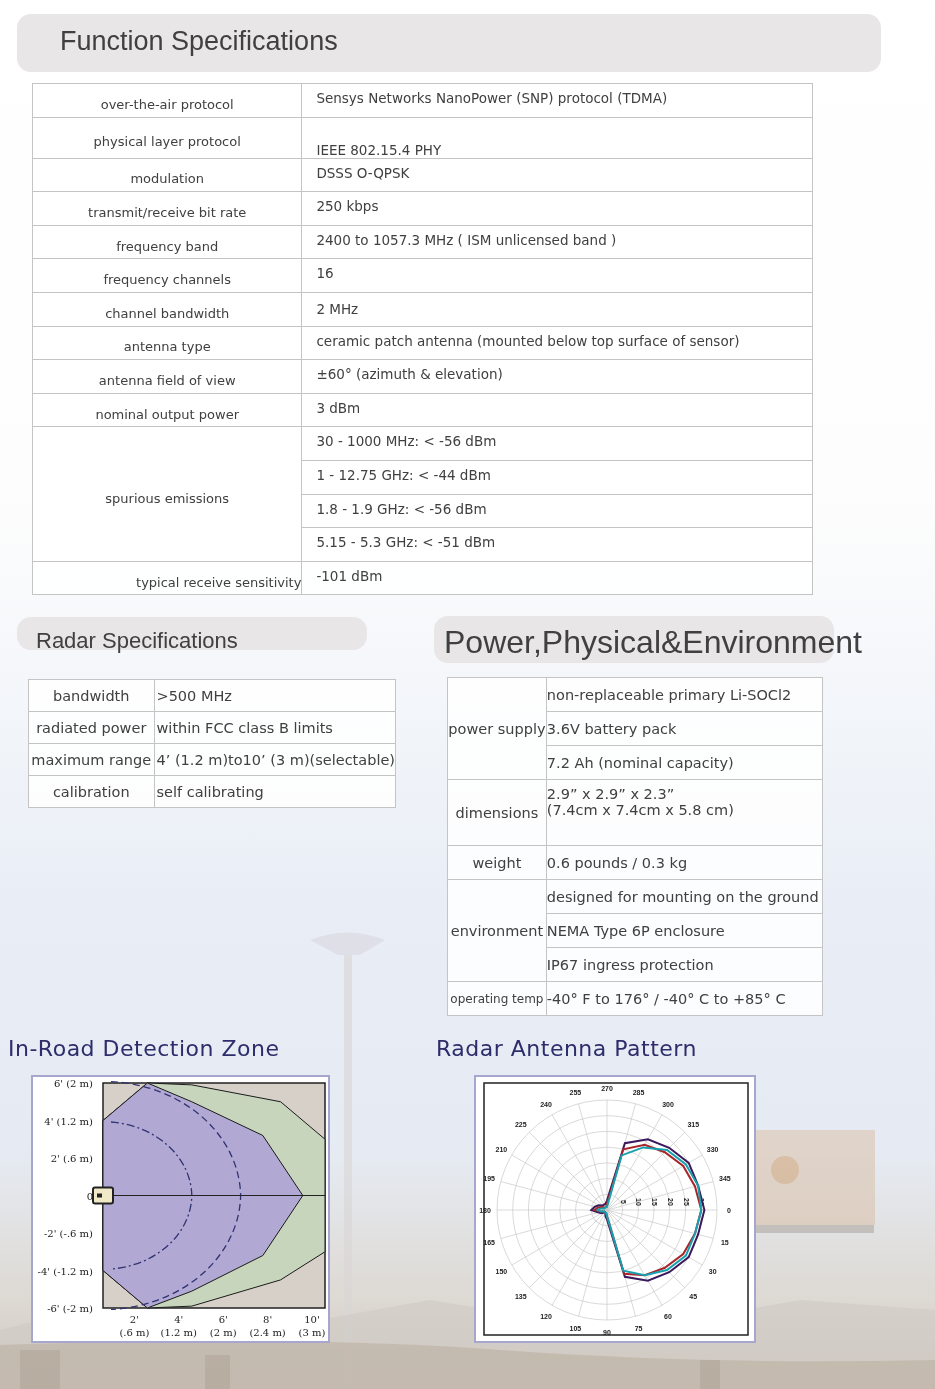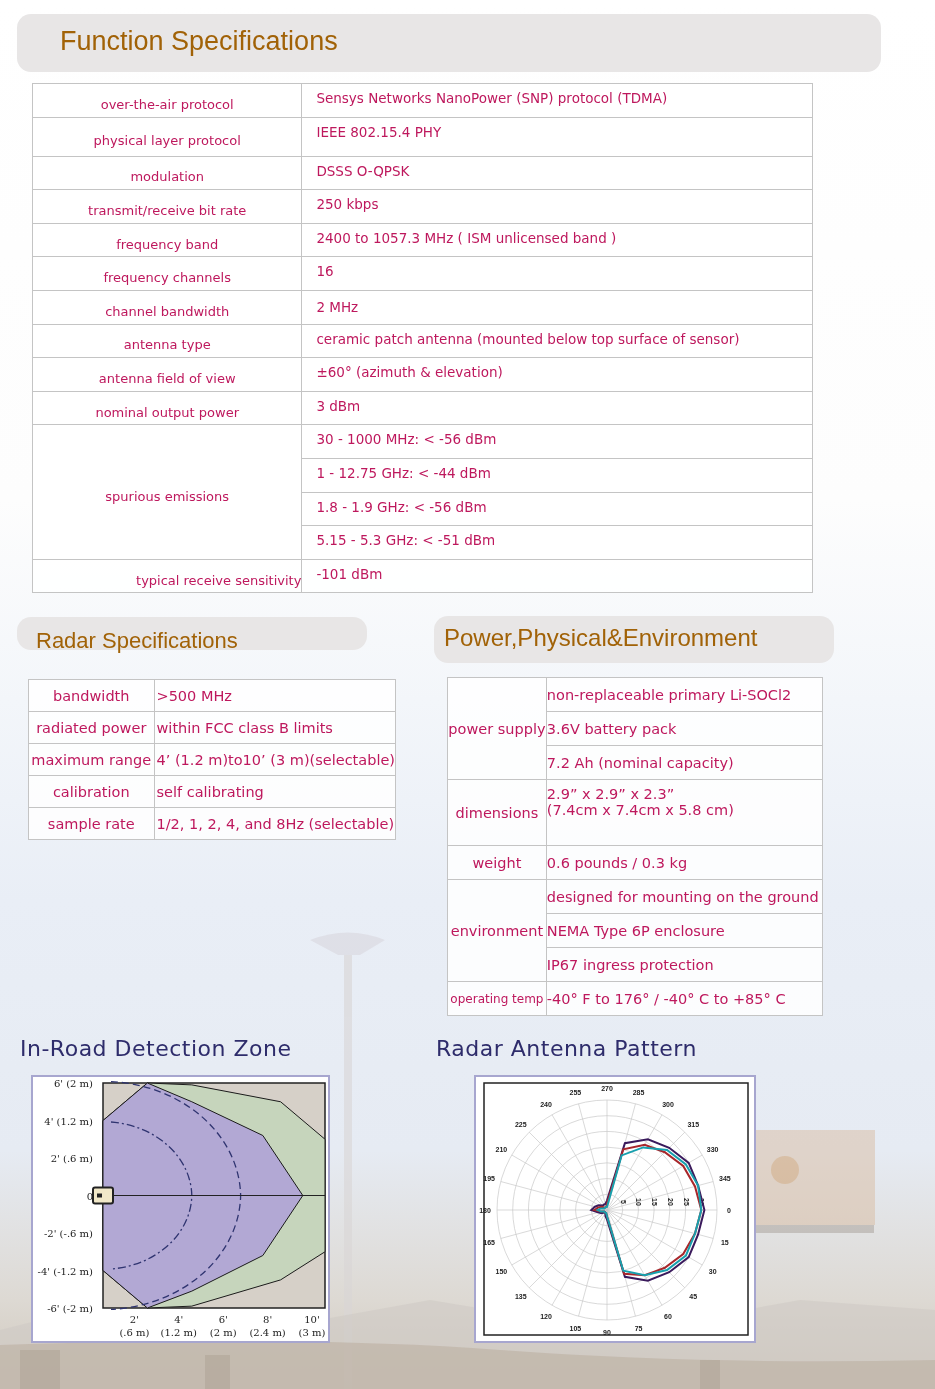--- a/index.html
+++ b/index.html
@@ -13,42 +13,42 @@
   
   .scene { position: absolute; left: 0; top: 0; width: 935px; height: 1389px; pointer-events: none; }
 
   .section-header {
     position: absolute;
     background: #e8e6e6;
     border-radius: 14px;
   }
   .section-header .title {
     position: absolute;
-    color: #a16207;
+    color: #404040;
     font-family: "Liberation Sans", sans-serif;
     white-space: nowrap;
   }
   .sub-title {
     position: absolute;
     color: #2e2c6b;
     font-family: "DejaVu Sans", sans-serif;
     font-size: 22px;
     letter-spacing: 0.5px;
     white-space: nowrap;
   }
 
   table.spec {
     position: absolute;
     border-collapse: collapse;
     background: rgba(255,255,255,0.85);
   }
   table.spec td {
     border: 1px solid #c4c4c4;
     font-size: 14px;
-    color: #be185d;
+    color: #404040;
     white-space: nowrap;
   }
   table.spec td.lbl { text-align: center; }
   table.spec td.val { text-align: left; padding-left: 14px; }
 
   #func td { font-size: 13.5px; }
   #func td.lbl { font-size: 13px; }
   #radar td { font-size: 14.5px; }
   #radar td.val { padding-left: 2px; }
   #power td { font-size: 14.5px; }
@@ -94,21 +94,21 @@
       <col style="width:270px">
       <col style="width:511px">
     </colgroup>
   <tbody id="func-body">
       <tr>
         <td class="lbl" style="padding-top: 8px;">over-the-air protocol</td>
         <td class="val" style="height: 33.6px; vertical-align: top; padding-top: 6px;">Sensys Networks    NanoPower   (SNP)  protocol (TDMA)</td>
       </tr>
       <tr>
         <td class="lbl" style="padding-top: 8px;">physical layer protocol</td>
-        <td class="val" style="height: 39px; vertical-align: top; padding-top: 6px;">IEEE 802.15.4  PHY</td>
+        <td class="val" style="height: 39px; vertical-align: top; padding-top: 24px;">IEEE 802.15.4  PHY</td>
       </tr>
       <tr>
         <td class="lbl" style="padding-top: 8px;">modulation</td>
         <td class="val" style="height: 33.6px; vertical-align: top; padding-top: 6px;">DSSS O-QPSK</td>
       </tr>
       <tr>
         <td class="lbl" style="padding-top: 8px;">transmit/receive bit rate</td>
         <td class="val" style="height: 33.6px; vertical-align: top; padding-top: 6px;">250  kbps</td>
       </tr>
       <tr>
@@ -174,29 +174,25 @@
         <td class="val" style="height: 32px;">within  FCC class   B  limits</td>
       </tr>
       <tr>
         <td class="lbl" style="height: 32px;">maximum range</td>
         <td class="val" style="height: 32px;">4’ (1.2  m)to10’  (3 m)(selectable)</td>
       </tr>
       <tr>
         <td class="lbl" style="height: 32px;">calibration</td>
         <td class="val" style="height: 32px;">self   calibrating</td>
       </tr>
-      <tr>
-        <td class="lbl" style="height: 32px;">sample rate</td>
-        <td class="val" style="height: 32px;">1/2, 1, 2, 4, and 8Hz (selectable)</td>
-      </tr>
     </tbody>
 </table>
 
 <div class="section-header" style="left:434px; top:616px; width:400px; height:47px;">
-  <span class="title" style="left:10px; top:8px; font-size:24px;">Power,Physical&amp;Environment</span>
+  <span class="title" style="left:10px; top:8px; font-size:32px;">Power,Physical&amp;Environment</span>
 </div>
 
 <table class="spec" id="power" style="left:447px; top:677px; width:376px;">
   <colgroup>
       <col style="width:99px">
       <col style="width:277px">
     </colgroup>
   <tbody id="power-body">
       <tr>
         <td class="lbl" rowspan="3">power supply</td>
@@ -229,21 +225,21 @@
       <tr>
         <td class="val" style="height: 34px;">IP67 ingress protection</td>
       </tr>
       <tr>
         <td class="lbl small">operating temp</td>
         <td class="val" style="height: 34px;">-40°  F  to 176°  / -40°  C to +85°  C</td>
       </tr>
     </tbody>
 </table>
 
-<div class="sub-title" style="left:20px; top:1036px;">In-Road Detection Zone</div>
+<div class="sub-title" style="left:8px; top:1036px;">In-Road Detection Zone</div>
 <div class="chart-frame" style="left:31px; top:1075px; width:299px; height:268px;">
   <svg id="zone-svg" width="295" height="264" viewBox="0 0 295 264">
       <rect x="70" y="6" width="222" height="225" fill="#d6d0c8" stroke="#222" stroke-width="1.5"></rect>
       <polygon points="70,43.5 114.4,6 158.8,7.875 247.60000000000002,24.75 292,62.25 292,174.75 247.60000000000002,202.875 158.8,229.125 114.4,231 70,193.5" fill="#c6d5bc" stroke="#1b1b1b" stroke-width="1"></polygon>
       <polygon points="70,43.5 114.4,6 158.8,24.75 229.84,58.5 269.8,118.5 229.84,178.5 158.8,214.125 114.4,231 92.2,212.25 70,193.5" fill="#b2a8d4" stroke="#1b1b1b" stroke-width="1"></polygon>
       <path d="M 78 45 A 88.80000000000001 75 0 0 1 158.8 118.5 A 88.80000000000001 75 0 0 1 78 192" fill="none" stroke="#2f3470" stroke-width="1.3" stroke-dasharray="8 3 2 3"></path>
       <path d="M 78 4.575000000000003 A 137.64 116.25 0 0 1 207.64 118.5 A 137.64 116.25 0 0 1 78 232.425" fill="none" stroke="#2f3470" stroke-width="1.3" stroke-dasharray="7 4"></path>
       <line x1="70" y1="118.5" x2="292" y2="118.5" stroke="#222" stroke-width="1"></line>
       <g>
         <rect x="60" y="110.5" width="20" height="16" rx="2" fill="#f1e8c8" stroke="#222" stroke-width="2"></rect>

